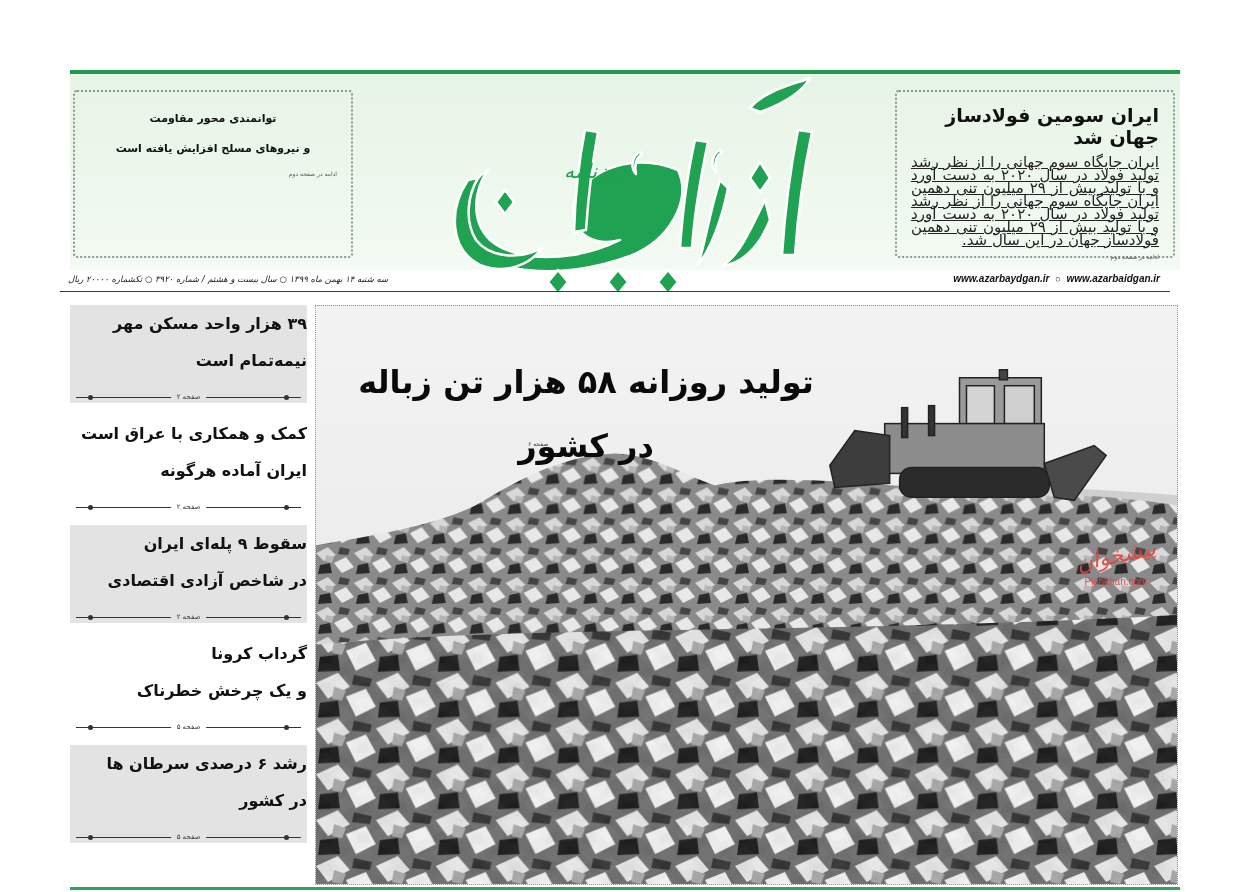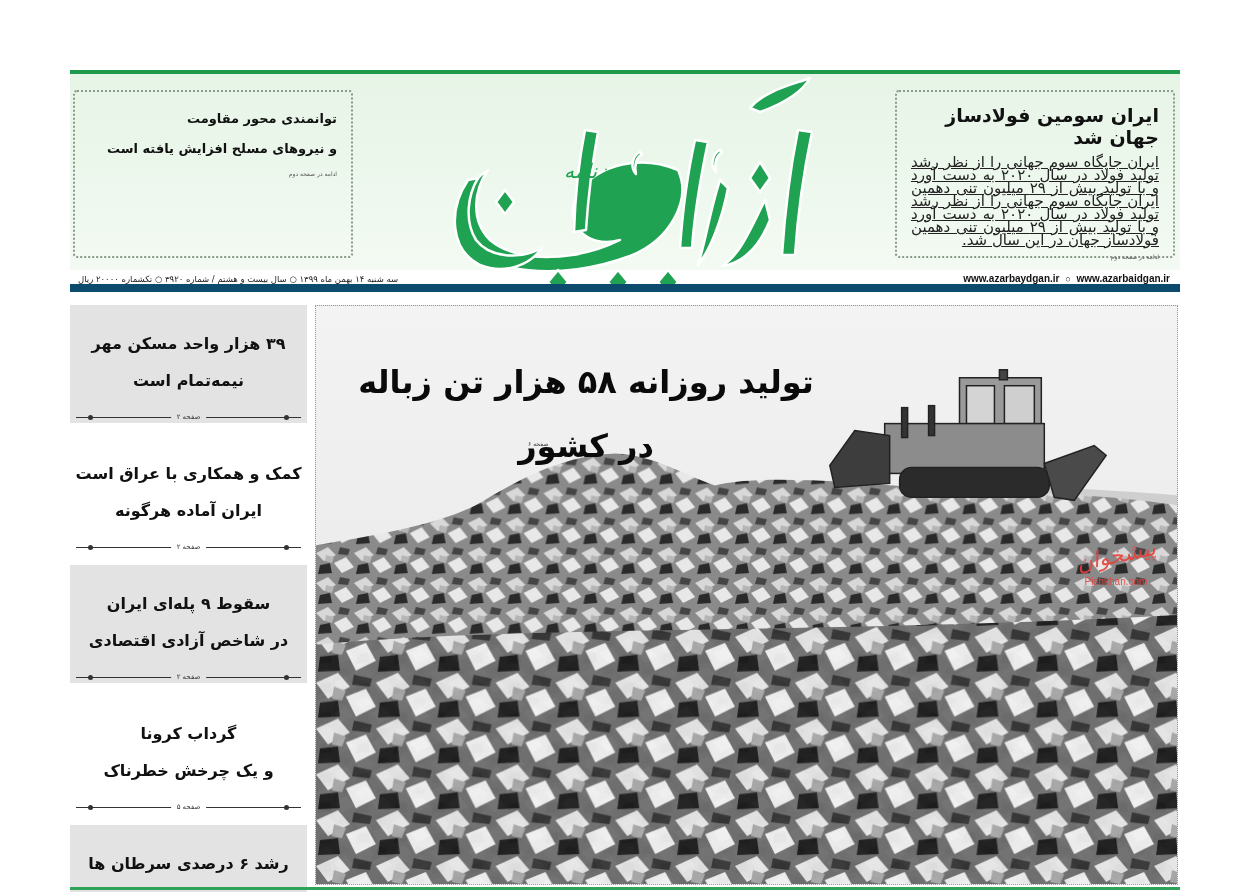--- a/index.html
+++ b/index.html
@@ -14,52 +14,53 @@
     }
     .box {
       position: absolute; top: 16px; width: 280px; height: 168px;
       border: 2px dotted #8a9a8a; border-radius: 4px; padding: 12px 14px;
       direction: rtl; text-align: right;
     }
     .box.right { right: 5px; }
     .box.left { left: 3px; }
     .box h2 { font-family: "DejaVu Sans", sans-serif; font-weight: bold; color: #111; }
     .box.right h2 { font-size: 19px; line-height: 22px; margin-bottom: 8px; }
-    .box.left h2 { font-size: 13px; line-height: 30px; margin-bottom: 6px; }
+    .box.left h2 { font-size: 11px; line-height: 30px; text-align: center; margin-bottom: 6px; }
     .box p { font-size: 15px; line-height: 13px; text-align: justify; color: #222; text-decoration: underline; }
     .box .more { font-size: 6px; color: #555; margin-top: 6px; display: block; }
 
     .logo {
       position: absolute; left: 340px; top: -4px; width: 420px; height: 225px;
       direction: rtl;
     }
     .logo svg { width: 100%; height: 100%; }
 
     
     .infobar {
-      position: absolute; left: 70px; top: 270px; width: 1110px; height: 22px;
-      border-bottom: 8px solid #0c4a6e;
+      position: absolute; left: 60px; top: 270px; width: 1110px; height: 22px;
+      border-bottom: 1px solid #0c4a6e;
+      font-style: italic;
     }
     .infobar .date {
       position: absolute; left: 8px; top: 4px; font-size: 8.5px; color: #222;
       direction: rtl;
     }
     .infobar .web {
       position: absolute; right: 10px; top: 3px; font-size: 10px; font-weight: bold;
       font-family: "Liberation Sans", sans-serif; color: #111; direction: ltr;
     }
     .infobar .web .sep { font-weight: normal; font-size: 9px; margin: 0 3px; }
 
     
     .sidecol {
       position: absolute; left: 70px; top: 305px; width: 237px; height: 582px;
       direction: rtl;
     }
     .item {
-      position: relative; width: 100%; text-align: center; padding-top: 20px;
+      position: relative; width: 100%; padding-top: 0;
     }
     .item.shaded { background: #e3e3e3; }
     .item .t {
       display: block; font-weight: bold; font-size: 16px; line-height: 37px; color: #111;
     }
     .divider {
       position: relative; height: 12px; margin: 12px 6px;
     }
     .divider::before {
       content: ""; position: absolute; left: 0; right: 0; top: 6px; height: 1px; background: #333;

